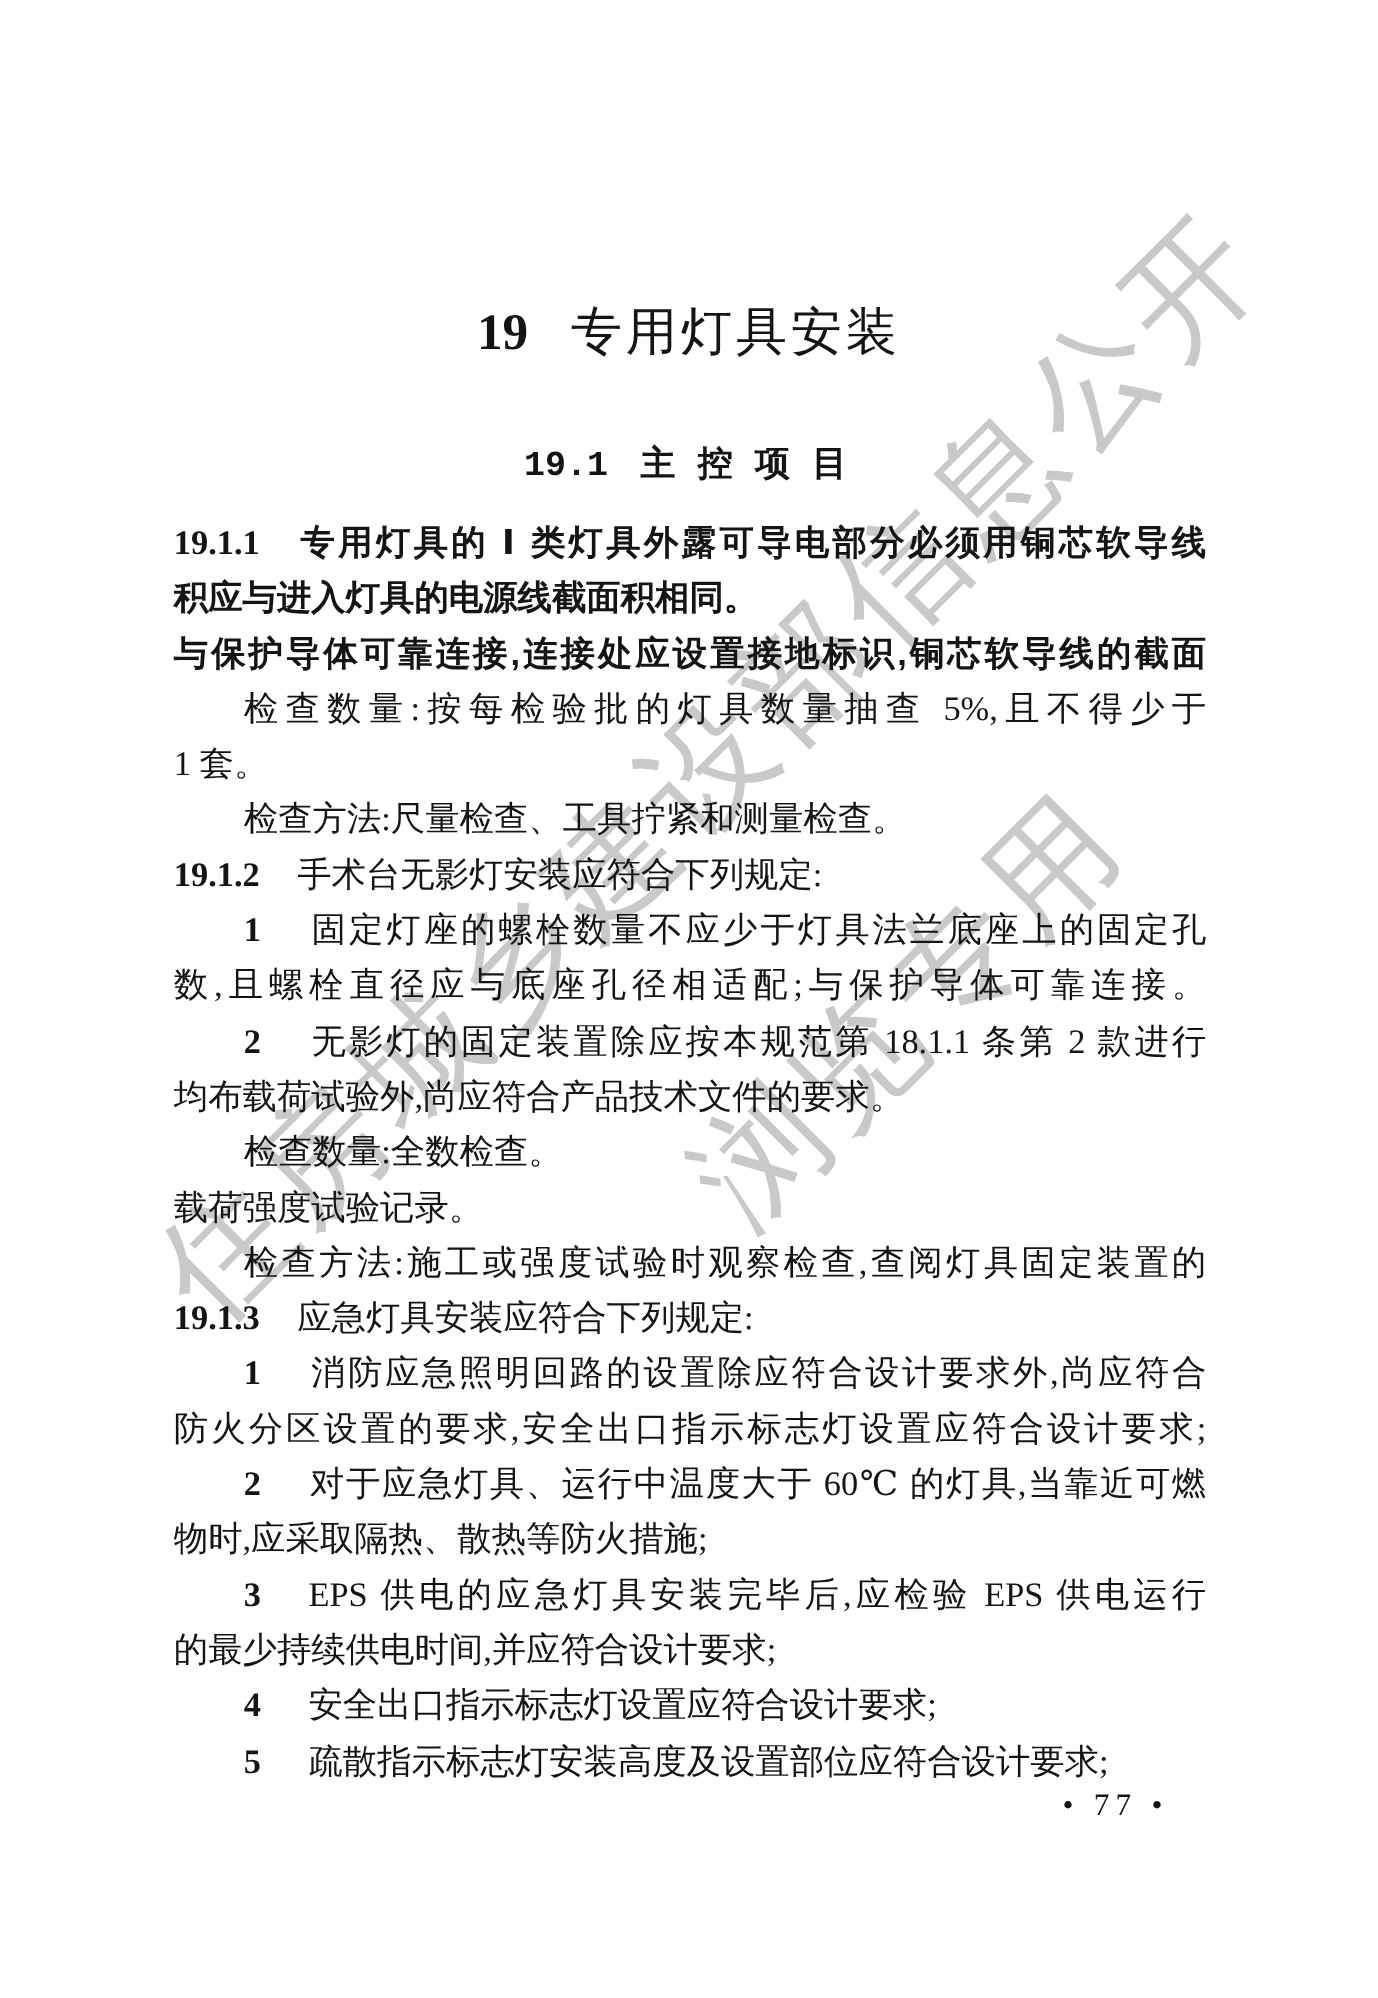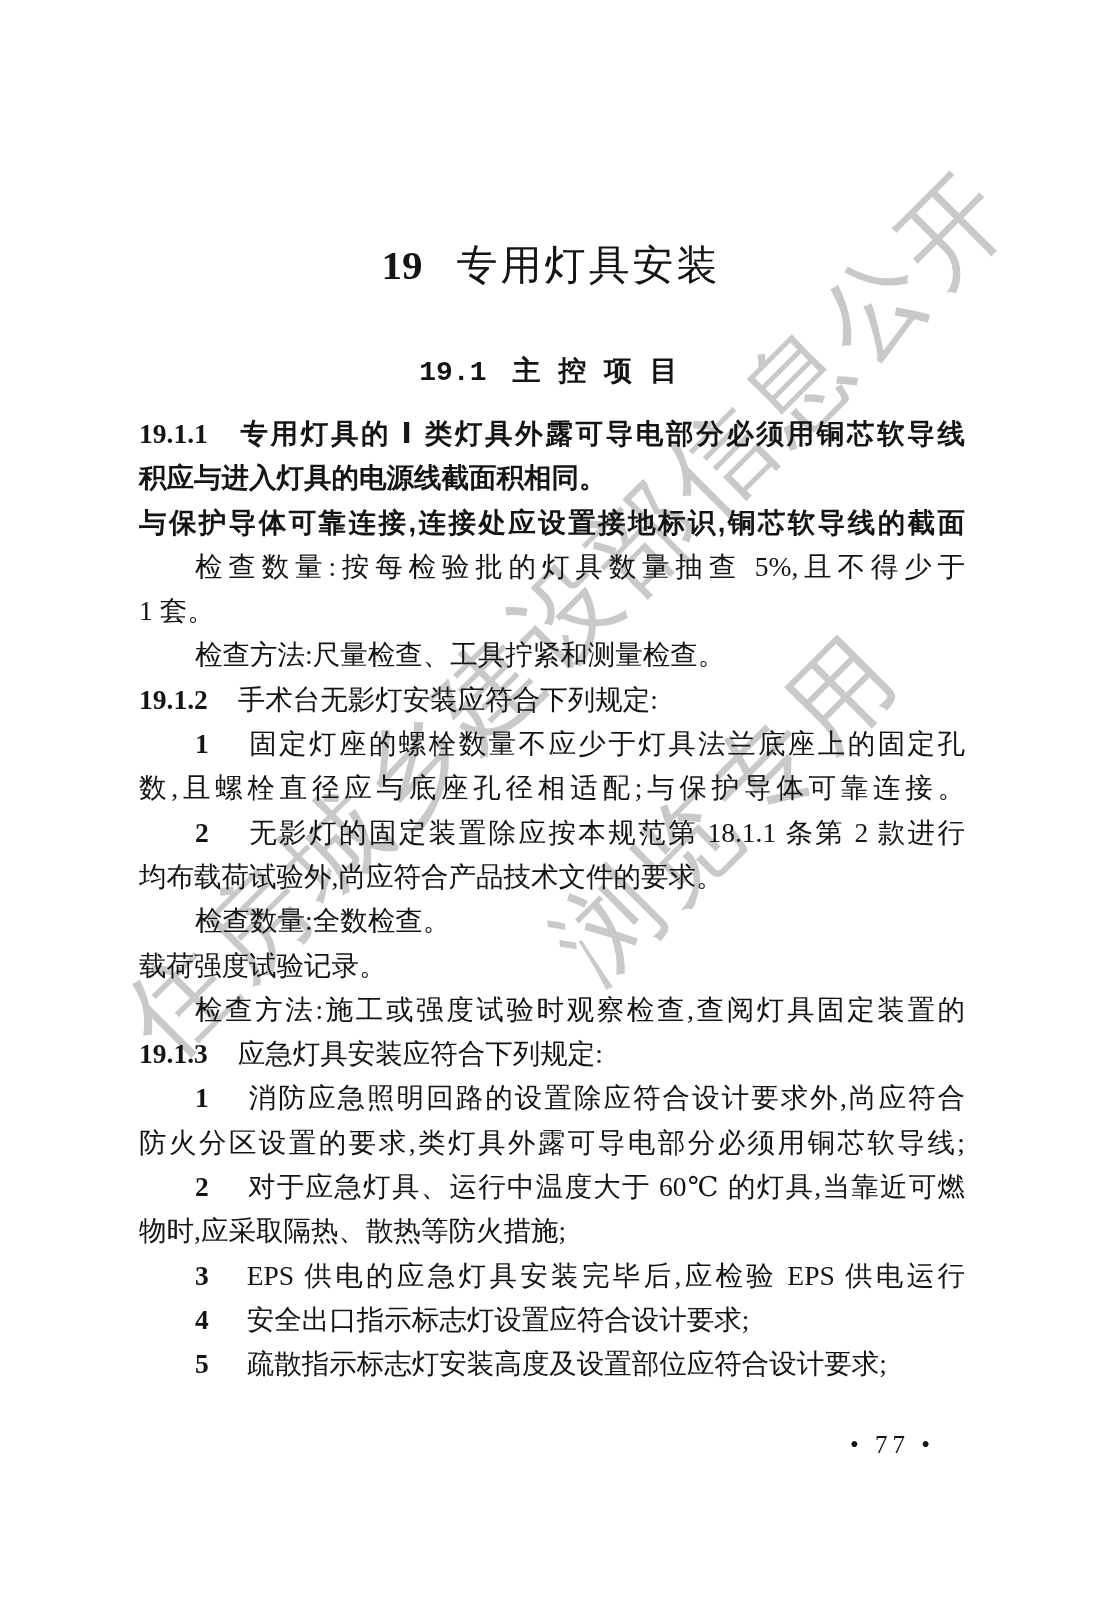--- a/index.html
+++ b/index.html
@@ -125,21 +125,22 @@
   <div class="line clause"><span class="num">19.1.2</span><span>手术台无影灯安装应符合下列规定:</span></div>
   <div class="line indent sub justify"><span class="num">1</span><span>固定灯座的螺栓数量不应少于灯具法兰底座上的固定孔</span></div>
   <div class="line justify"><span>数,且螺栓直径应与底座孔径相适配;与保护导体可靠连接。</span></div>
   <div class="line indent sub justify"><span class="num">2</span><span>无影灯的固定装置除应按本规范第 18.1.1 条第 2 款进行</span></div>
   <div class="line"><span>均布载荷试验外,尚应符合产品技术文件的要求。</span></div>
   <div class="line indent"><span>检查数量:全数检查。</span></div>
   <div class="line"><span>载荷强度试验记录。</span></div>
   <div class="line indent justify"><span>检查方法:施工或强度试验时观察检查,查阅灯具固定装置的</span></div>
   <div class="line clause"><span class="num">19.1.3</span><span>应急灯具安装应符合下列规定:</span></div>
   <div class="line indent sub justify"><span class="num">1</span><span>消防应急照明回路的设置除应符合设计要求外,尚应符合</span></div>
-  <div class="line justify"><span>防火分区设置的要求,类灯具外露可导电部分必须用铜芯软导线;</span></div>
+  <div class="line justify"><span>防火分区设置的要求,安全出口指示标志灯设置应符合设计要求;</span></div>
   <div class="line indent sub justify"><span class="num">2</span><span>对于应急灯具、运行中温度大于 60℃ 的灯具,当靠近可燃</span></div>
   <div class="line"><span>物时,应采取隔热、散热等防火措施;</span></div>
   <div class="line indent sub justify"><span class="num">3</span><span>EPS 供电的应急灯具安装完毕后,应检验 EPS 供电运行</span></div>
+  <div class="line"><span>的最少持续供电时间,并应符合设计要求;</span></div>
   <div class="line indent sub"><span class="num">4</span><span>安全出口指示标志灯设置应符合设计要求;</span></div>
   <div class="line indent sub"><span class="num">5</span><span>疏散指示标志灯安装高度及设置部位应符合设计要求;</span></div>
 </div>
 
 <div class="page-num">• 77 •</div>
 
 </body></html>

